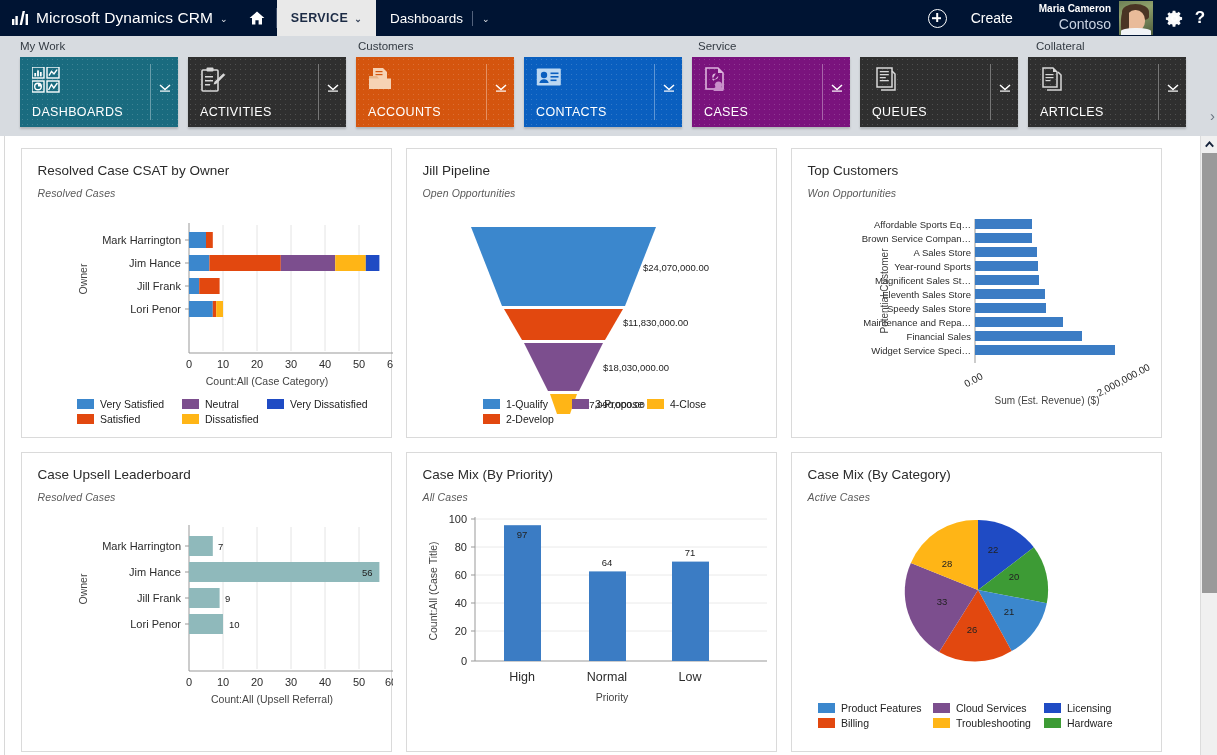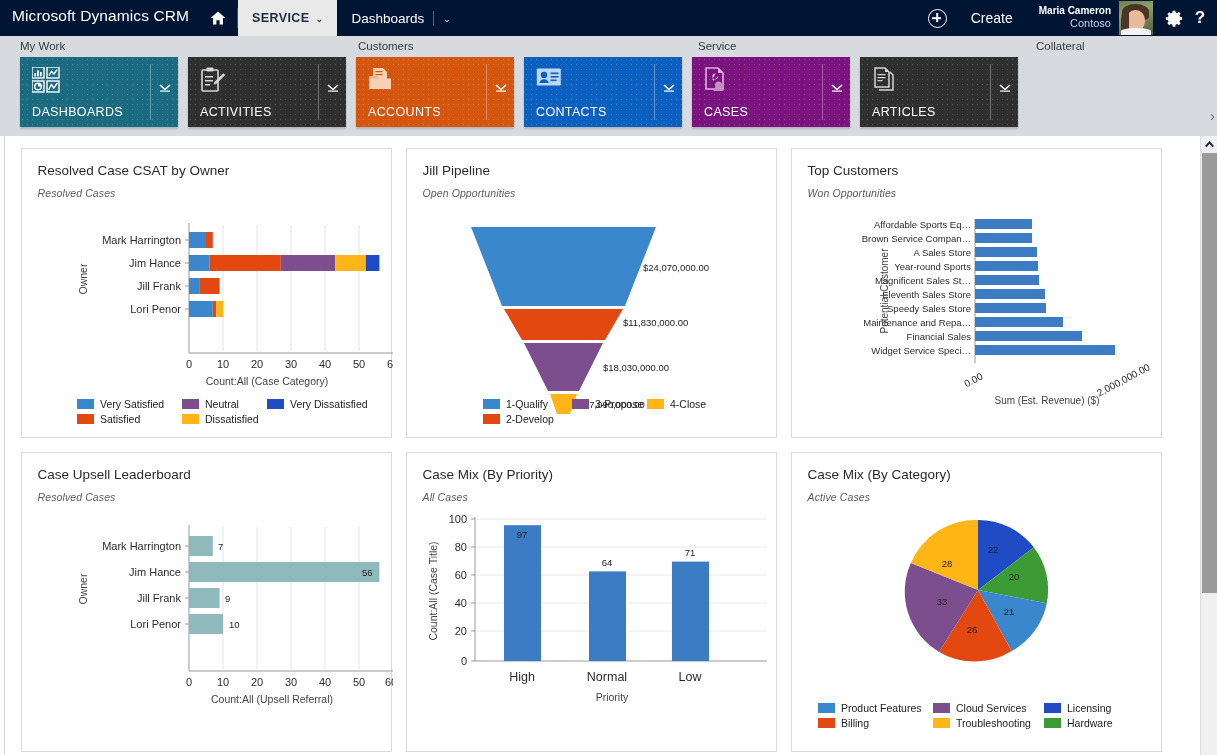--- a/index.html
+++ b/index.html
@@ -9,21 +9,21 @@
     background: #ffffff; overflow: hidden;
   }
 
   
   .topbar {
     height: 36px; background: #001433; display: flex; align-items: stretch;
     position: relative; color: #ffffff;
   }
   .tb-logo {
     display: flex; align-items: center; gap: 7px; padding: 0 10px 0 12px;
-    font-size: 15.5px; font-weight: 400; color: #ffffff; letter-spacing: .1px; flex-direction: column;
+    font-size: 15.5px; font-weight: 400; color: #ffffff; letter-spacing: .1px;
   }
   .logo-mark { display: block; }
   .caret { font-size: 9px; opacity: .9; line-height: 1; padding-top:3px; }
   .tb-home { display:flex; align-items:center; padding: 0 11px; }
   .tb-sep { width:1px; background:#3a4a66; margin: 8px 0; }
   .tb-tab {
     display:flex; align-items:center; gap:6px; padding: 0 14px;
     font-size: 12.5px; font-weight: 700; letter-spacing:.4px;
     background:#e9e9e9; color:#1c2b45;
   }
@@ -41,21 +41,21 @@
     position:relative;
   }
   .plus-circle:before, .plus-circle:after {
     content:""; position:absolute; background:#ffffff;
   }
   .plus-circle:before { left:50%; top:3.6px; width:1.6px; height:8.5px; transform:translateX(-50%); }
   .plus-circle:after  { top:50%; left:3.6px; height:1.6px; width:8.5px; transform:translateY(-50%); }
   .tb-user { display:flex; flex-direction:column; justify-content:center;
     align-items:flex-end; padding: 0 8px 0 8px; line-height:1.25; }
   .tb-user .u-name { font-size:10px; font-weight:700; color:#ffffff; }
-  .tb-user .u-org  { font-size:11px; color:#c9d3e2; }
+  .tb-user .u-org  { font-size:14px; color:#c9d3e2; }
   .avatar {
     width:34px; height:34px; margin:1px 6px 1px 0; overflow:hidden; flex:0 0 auto;
     background: linear-gradient(160deg,#6d7f54 0%,#8fa06b 35%,#4e5c3c 100%);
     position:relative;
   }
   .avatar .face {
     position:absolute; left:7px; top:9px; width:19px; height:21px; border-radius:48% 48% 45% 45%;
     background: #e9bb9a;
   }
   .avatar .hair {
@@ -302,20 +302,40 @@
       <span class="t-label">CASES</span>
       <span class="t-divider"></span>
       <span class="t-chev">
         <svg width="12" height="9" viewBox="0 0 12 9">
             <path d="M1 1.5 L6 6 L11 1.5" fill="none" stroke="#fff" stroke-width="1.5"></path>
             <rect x="1" y="7" width="10" height="1.2" fill="#fff"></rect>
           </svg>
       </span>
     </div>
 
+    <div class="tile" style="background-color:#2f2f2f">
+      <span class="t-icon">
+        <svg width="26" height="25" viewBox="0 0 26 25">
+          <rect x="5" y="1" width="15" height="19" fill="none" stroke="#d8d8d8" stroke-width="1.5"></rect>
+          <rect x="7.8" y="4" width="9" height="1.3" fill="#d8d8d8"></rect>
+          <rect x="7.8" y="7" width="9" height="1.3" fill="#d8d8d8"></rect>
+          <rect x="7.8" y="10" width="6" height="1.3" fill="#d8d8d8"></rect>
+          <rect x="7.8" y="13" width="9" height="1.3" fill="#d8d8d8"></rect>
+          <path d="M20 4 L23 7 L23 23 L9 23" fill="none" stroke="#d8d8d8" stroke-width="1.5"></path>
+        </svg>
+      </span>
+      <span class="t-label">QUEUES</span>
+      <span class="t-divider"></span>
+      <span class="t-chev">
+        <svg width="12" height="9" viewBox="0 0 12 9">
+            <path d="M1 1.5 L6 6 L11 1.5" fill="none" stroke="#fff" stroke-width="1.5"></path>
+            <rect x="1" y="7" width="10" height="1.2" fill="#fff"></rect>
+          </svg>
+      </span>
+    </div>
 
     <div class="tile" style="background-color:#2f2f2f">
       <span class="t-icon">
         <svg width="26" height="25" viewBox="0 0 26 25">
           <path d="M3 1 L13 1 L17 5 L17 20 L3 20 Z" fill="none" stroke="#d8d8d8" stroke-width="1.5"></path>
           <path d="M13 1 L17 5 L13 5 Z" fill="#d8d8d8"></path>
           <rect x="5.5" y="7" width="8" height="1.2" fill="#d8d8d8"></rect>
           <rect x="5.5" y="10" width="8" height="1.2" fill="#d8d8d8"></rect>
           <rect x="5.5" y="13" width="5" height="1.2" fill="#d8d8d8"></rect>
           <path d="M18 5 L21 8 L21 23 L7 23" fill="none" stroke="#d8d8d8" stroke-width="1.5"></path>

